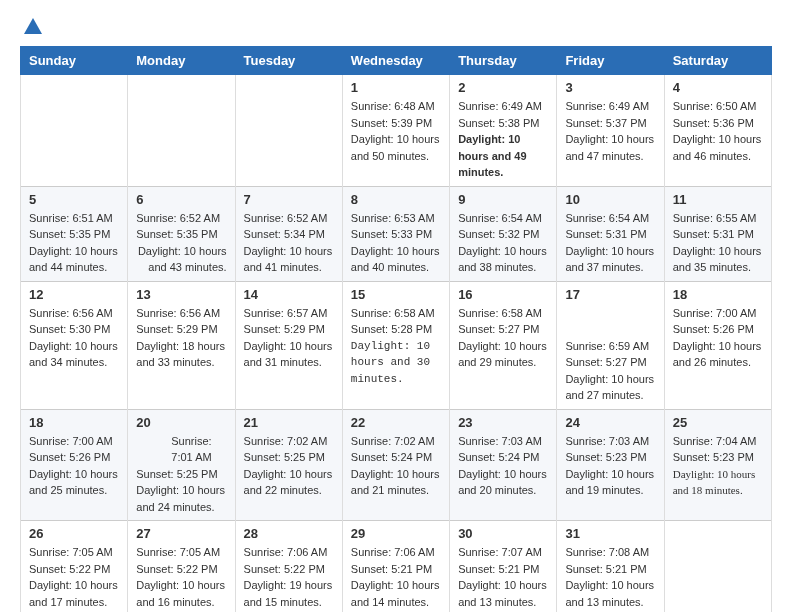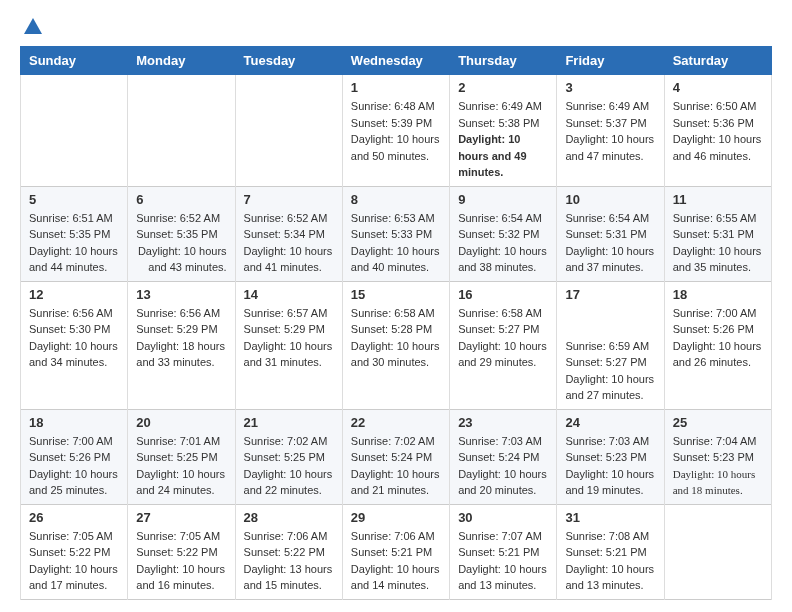--- a/index.html
+++ b/index.html
@@ -230,21 +230,21 @@
             <span style="display: block;">Sunrise: 6:57 AM</span>
             <span style="display: block;">Sunset: 5:29 PM</span>
             <span style="display: block;">Daylight: 10 hours and 31 minutes.</span>
           </div>
         </td>
         <td>
           <span class="day-num">15</span>
           <div class="day-info">
             <span style="display: block;">Sunrise: 6:58 AM</span>
             <span style="display: block;">Sunset: 5:28 PM</span>
-            <span style="display: block;">Daylight: 10 hours and 30 minutes.</span>
+            <span style="display: block; font-family: Liberation Mono, monospace;">Daylight: 10 hours and 30 minutes.</span>
           </div>
         </td>
         <td>
           <span class="day-num">16</span>
           <div class="day-info">
             <span style="display: block;">Sunrise: 6:58 AM</span>
             <span style="display: block;">Sunset: 5:27 PM</span>
             <span style="display: block;">Daylight: 10 hours and 29 minutes.</span>
           </div>
         </td>
@@ -270,21 +270,21 @@
           <span class="day-num">18</span>
           <div class="day-info">
             <span style="display: block;">Sunrise: 7:00 AM</span>
             <span style="display: block;">Sunset: 5:26 PM</span>
             <span style="display: block;">Daylight: 10 hours and 25 minutes.</span>
           </div>
         </td>
         <td>
           <span class="day-num">20</span>
           <div class="day-info">
-            <span style="display: block;">Sunrise: 7:01 AM</span>
+            <span style="display: block; margin-left: 35px;">Sunrise: 7:01 AM</span>
             <span style="display: block;">Sunset: 5:25 PM</span>
             <span style="display: block;">Daylight: 10 hours and 24 minutes.</span>
           </div>
         </td>
         <td>
           <span class="day-num">21</span>
           <div class="day-info">
             <span style="display: block;">Sunrise: 7:02 AM</span>
             <span style="display: block;">Sunset: 5:25 PM</span>
             <span style="display: block;">Daylight: 10 hours and 22 minutes.</span>
@@ -338,21 +338,21 @@
             <span style="display: block;">Sunrise: 7:05 AM</span>
             <span style="display: block;">Sunset: 5:22 PM</span>
             <span style="display: block;">Daylight: 10 hours and 16 minutes.</span>
           </div>
         </td>
         <td>
           <span class="day-num">28</span>
           <div class="day-info">
             <span style="display: block;">Sunrise: 7:06 AM</span>
             <span style="display: block;">Sunset: 5:22 PM</span>
-            <span style="display: block;">Daylight: 13 hours and 15 minutes.</span>
+            <span style="display: block;">Daylight: 19 hours and 15 minutes.</span>
           </div>
         </td>
         <td>
           <span class="day-num">29</span>
           <div class="day-info">
             <span style="display: block;">Sunrise: 7:06 AM</span>
             <span style="display: block;">Sunset: 5:21 PM</span>
             <span style="display: block;">Daylight: 10 hours and 14 minutes.</span>
           </div>
         </td>

